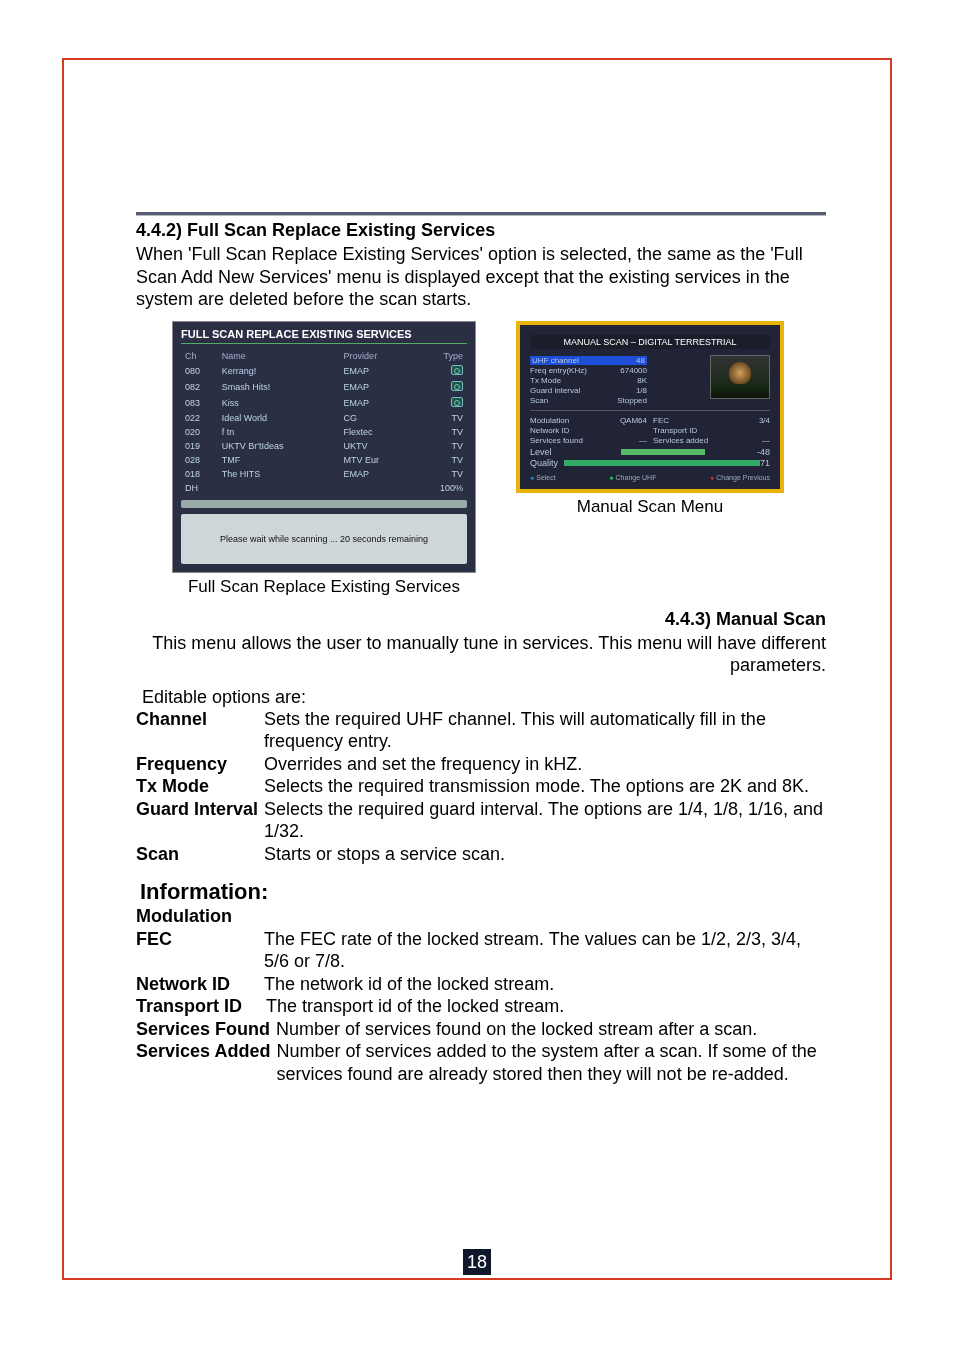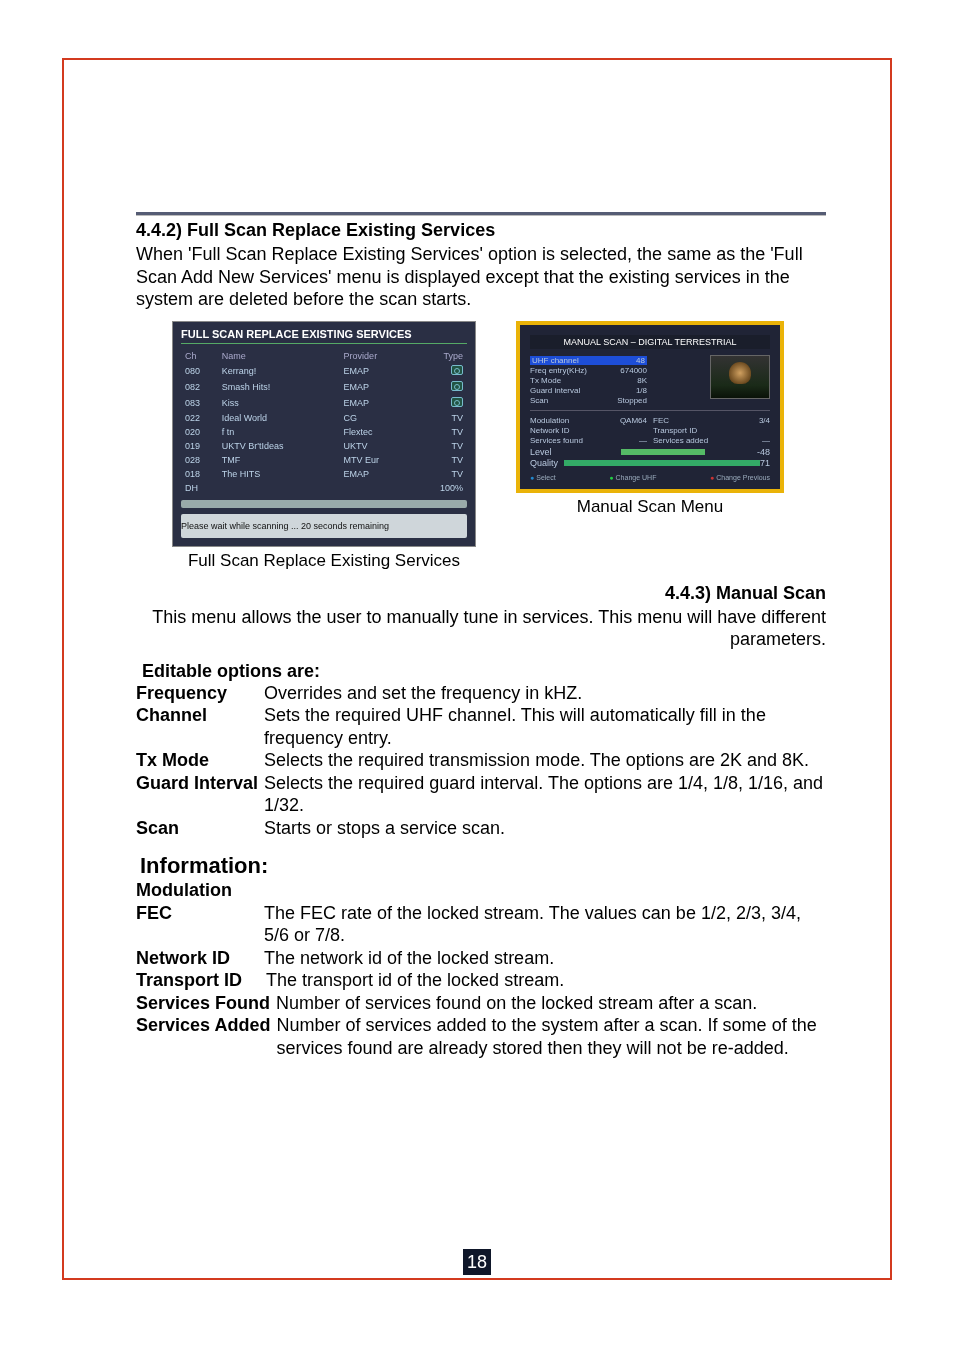--- a/index.html
+++ b/index.html
@@ -95,22 +95,22 @@
     width: 100%;
     height: 8px;
     background: #9aa;
     border-radius: 2px;
   }
   .waitbtn {
     margin-top: 6px;
     background: #cfd6da;
     color: #111;
     font-size: 9px;
-    text-align: left;
-    padding: 7px 0;
+    text-align: center;
+    padding: 20px 0;
     border-radius: 2px;
   }
   .manual-panel {
     width: 268px;
     background: #202436;
     border: 4px solid #eab308;
     padding: 10px 10px 8px 10px;
     font-size: 9px;
     color: #b8c8de;
   }
@@ -165,21 +165,21 @@
   .dot-b::before { content:"●"; color:#28c; margin-right:2px; }
   .dot-g::before { content:"●"; color:#2c4; margin-right:2px; }
   .dot-r::before { content:"●"; color:#c33; margin-right:2px; }
   .caption {
     font-size: 17px;
     text-align: center;
     margin-top: 4px;
   }
   .sec443 { margin-top: 12px; text-align: right; }
   .editable-hdr {
-    font-weight: bold;
+    font-weight: normal;
     font-size: 18px;
     margin-top: 10px;
     margin-left: 6px;
   }
   .def-row {
     display: flex;
     font-size: 18px;
     line-height: 1.25;
   }
   .def-term {
@@ -376,28 +376,28 @@
   </div>
 
   <div class="sec443">
     <div class="section-title">4.4.3) Manual Scan</div>
     <div class="paragraph">This menu allows the user to manually tune in services. This menu will have different parameters.</div>
   </div>
 
   <div class="editable-hdr">Editable options are:</div>
 
   <div class="def-row">
+      <div class="def-term">Channel</div>
+      <div class="def-desc">Sets the required UHF channel. This will automatically fill in the frequency entry.</div>
+    </div>
+  <div class="def-row">
       <div class="def-term">Frequency</div>
       <div class="def-desc">Overrides and set the frequency in kHZ.</div>
     </div>
   <div class="def-row">
-      <div class="def-term">Channel</div>
-      <div class="def-desc">Sets the required UHF channel. This will automatically fill in the frequency entry.</div>
-    </div>
-  <div class="def-row">
       <div class="def-term">Tx Mode</div>
       <div class="def-desc">Selects the required transmission mode. The options are 2K and 8K.</div>
     </div>
   <div class="def-row">
       <div class="def-term w-gi">Guard Interval</div>
       <div class="def-desc">Selects the required guard interval. The options are 1/4, 1/8, 1/16, and 1/32.</div>
     </div>
   <div class="def-row">
       <div class="def-term">Scan</div>
       <div class="def-desc">Starts or stops a service scan.</div>

